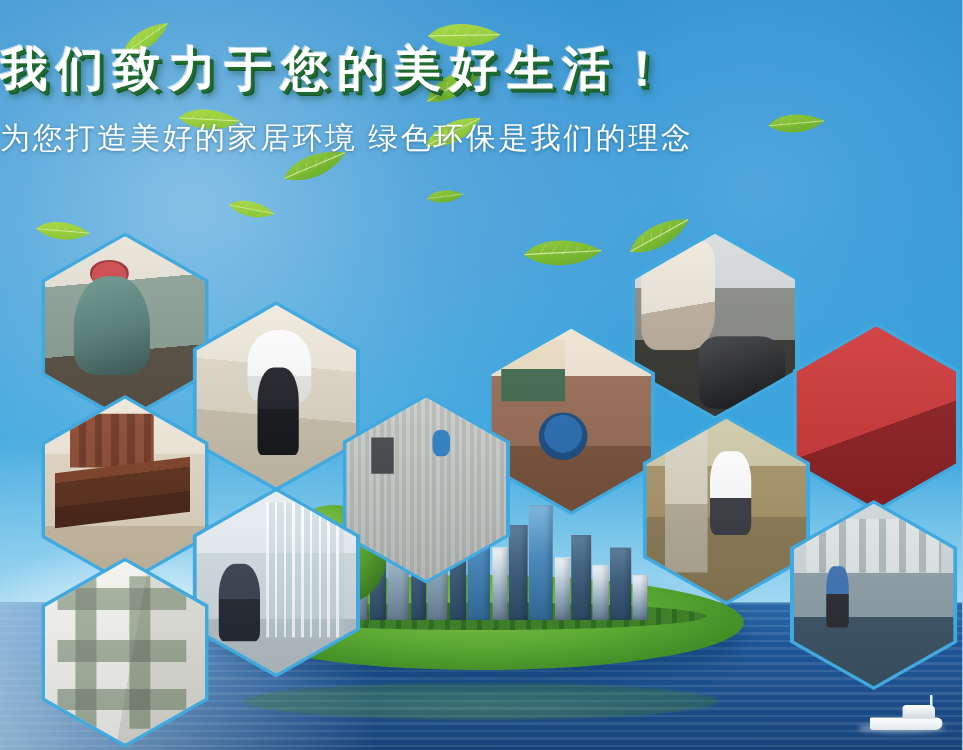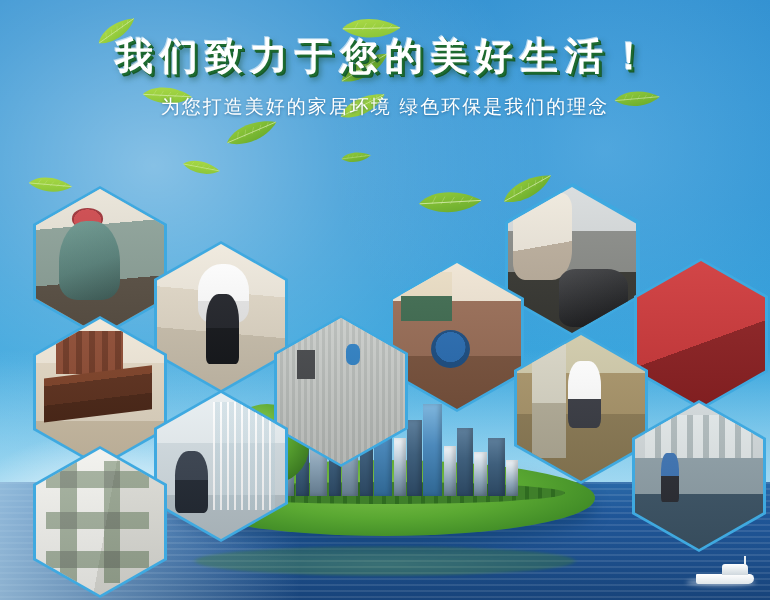--- a/index.html
+++ b/index.html
@@ -14,30 +14,30 @@
   .sky-glow{position:absolute;left:-18%;top:-30%;width:95%;height:120%;
     background:radial-gradient(ellipse at 40% 48%,rgba(255,255,255,.42) 0%,rgba(255,255,255,.18) 32%,rgba(255,255,255,0) 62%);}
   .sky-glow2{position:absolute;right:-10%;top:-20%;width:70%;height:90%;
     background:radial-gradient(ellipse at 55% 50%,rgba(120,190,235,.45) 0%,rgba(120,190,235,0) 65%);}
   .sky-haze{position:absolute;left:0;right:0;bottom:0;height:250px;
     background:linear-gradient(180deg,rgba(255,255,255,0) 0%,rgba(214,238,249,.55) 55%,rgba(236,247,252,.9) 100%);}
   .cloud-l{position:absolute;left:-40px;bottom:20px;width:330px;height:150px;
     background:radial-gradient(ellipse at 50% 60%,rgba(255,255,255,.85) 0%,rgba(255,255,255,.35) 45%,rgba(255,255,255,0) 72%);}
 
   
-  .headline{position:absolute;left:0;right:0;top:36px;text-align:center;z-index:30;}
+  .headline{position:absolute;left:0;right:0;top:36px;text-align:left;z-index:30;}
   .h-title{
     font-size:38px;font-weight:bold;color:#ffffff;letter-spacing:7px;
     line-height:1.1;display:inline-block;
     text-shadow:
       2px 2px 0 #1d6b2f, 3px 3px 0 #17582a, -1px -1px 0 rgba(255,255,255,.6),
       4px 5px 6px rgba(12,60,25,.55);
   }
   .h-sub{
-    margin-top:16px;font-size:19px;color:#ffffff;letter-spacing:2px;
+    margin-top:16px;font-size:24px;color:#ffffff;letter-spacing:2px;
     font-weight:500;text-shadow:0 1px 3px rgba(20,70,110,.55);
   }
 
   
   .leaf{position:absolute;z-index:25;pointer-events:none;}
   .leaf svg{display:block;}
 
   
   #hexgrid{position:absolute;left:0;top:0;width:770px;height:600px;z-index:20;}
   .hex{

